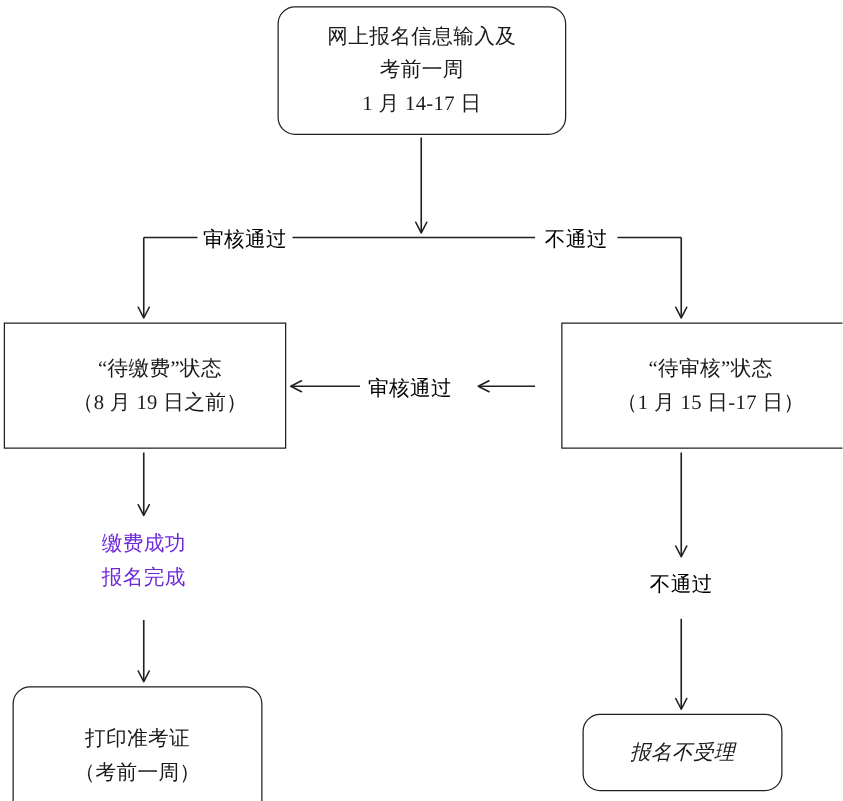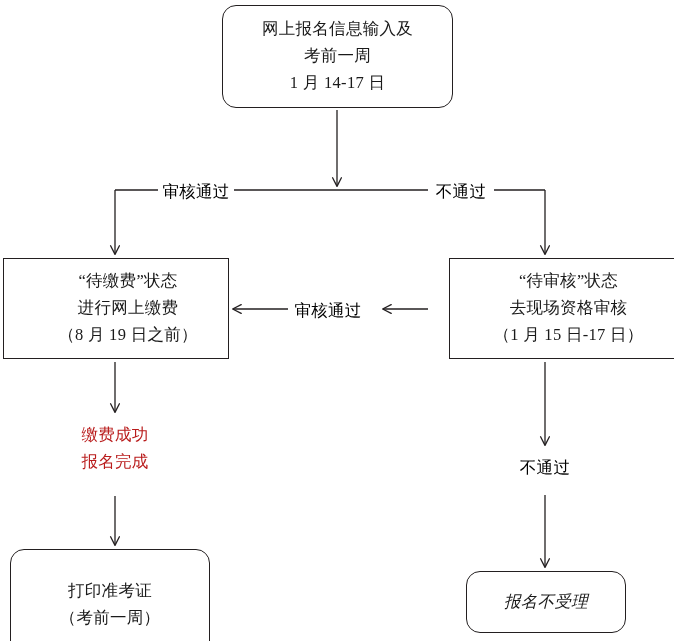--- a/index.html
+++ b/index.html
@@ -59,21 +59,21 @@
     padding: 0 4px;
     box-sizing: border-box;
   }
   .free-text {
     position: absolute;
     font-size: 16.5px;
     line-height: 1.62;
     letter-spacing: 0.3px;
     text-align: center;
     white-space: nowrap;
-    color: #b91c1c;
+    color: #6d28d9;
   }
   .free-text .line { display: block; }
 </style>
 </head>
 <body>
 
 <div id="flowchart">
 
   <svg class="connectors" viewBox="0 0 674 641" width="674" height="641">
     <defs>
@@ -112,27 +112,25 @@
     <span class="line">考前一周</span>
     <span class="line">1 月 14-17 日</span>
   </div>
 
   <div class="edge-label" style="left:158px; top:179px; width:76px;">审核通过</div>
 
   <div class="edge-label" style="left:428px; top:179px; width:66px;">不通过</div>
 
   <div class="node sharp" style="left:3px; top:258px; width:226px; height:101px;padding-left:24px;">
     <span class="line">“待缴费”状态</span>
-    <span class="line">进行网上缴费</span>
     <span class="line">（8 月 19 日之前）</span>
   </div>
 
   <div class="node sharp" style="left:429px; top:258px; width:239px; height:101px;margin-left:20px;">
     <span class="line">“待审核”状态</span>
-    <span class="line">去现场资格审核</span>
     <span class="line">（1 月 15 日-17 日）</span>
   </div>
 
   <div class="edge-label" style="left:288px; top:298px; width:80px;">审核通过</div>
 
   <div class="free-text" style="left:55px; top:422px; width:120px;">
     <span class="line">缴费成功</span>
     <span class="line">报名完成</span>
   </div>
 

